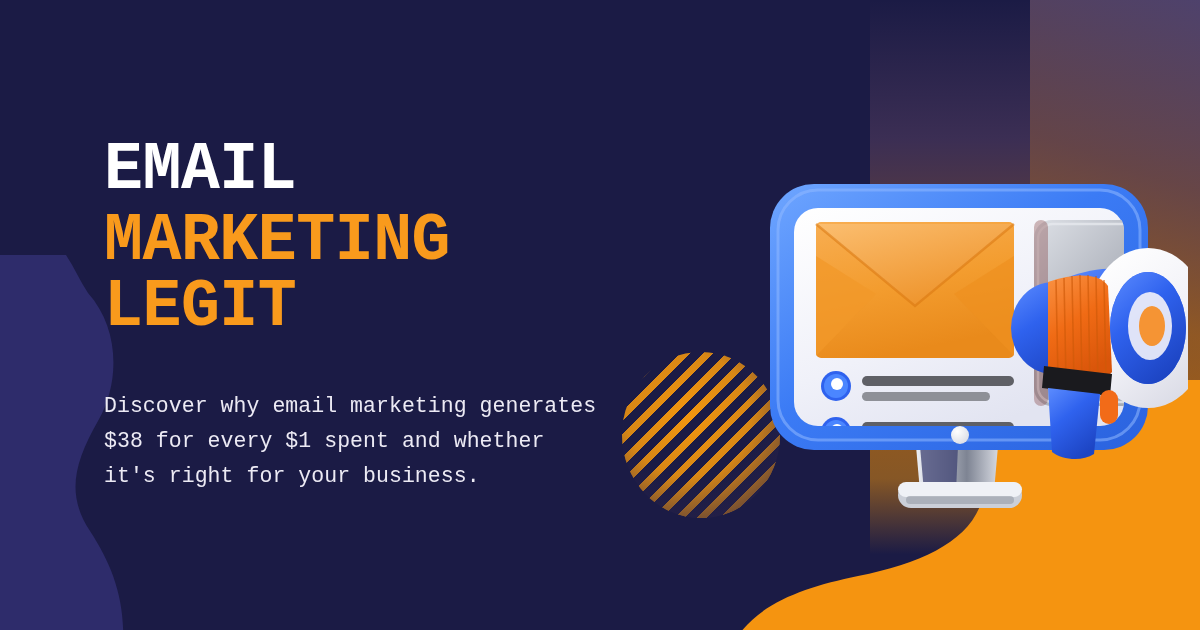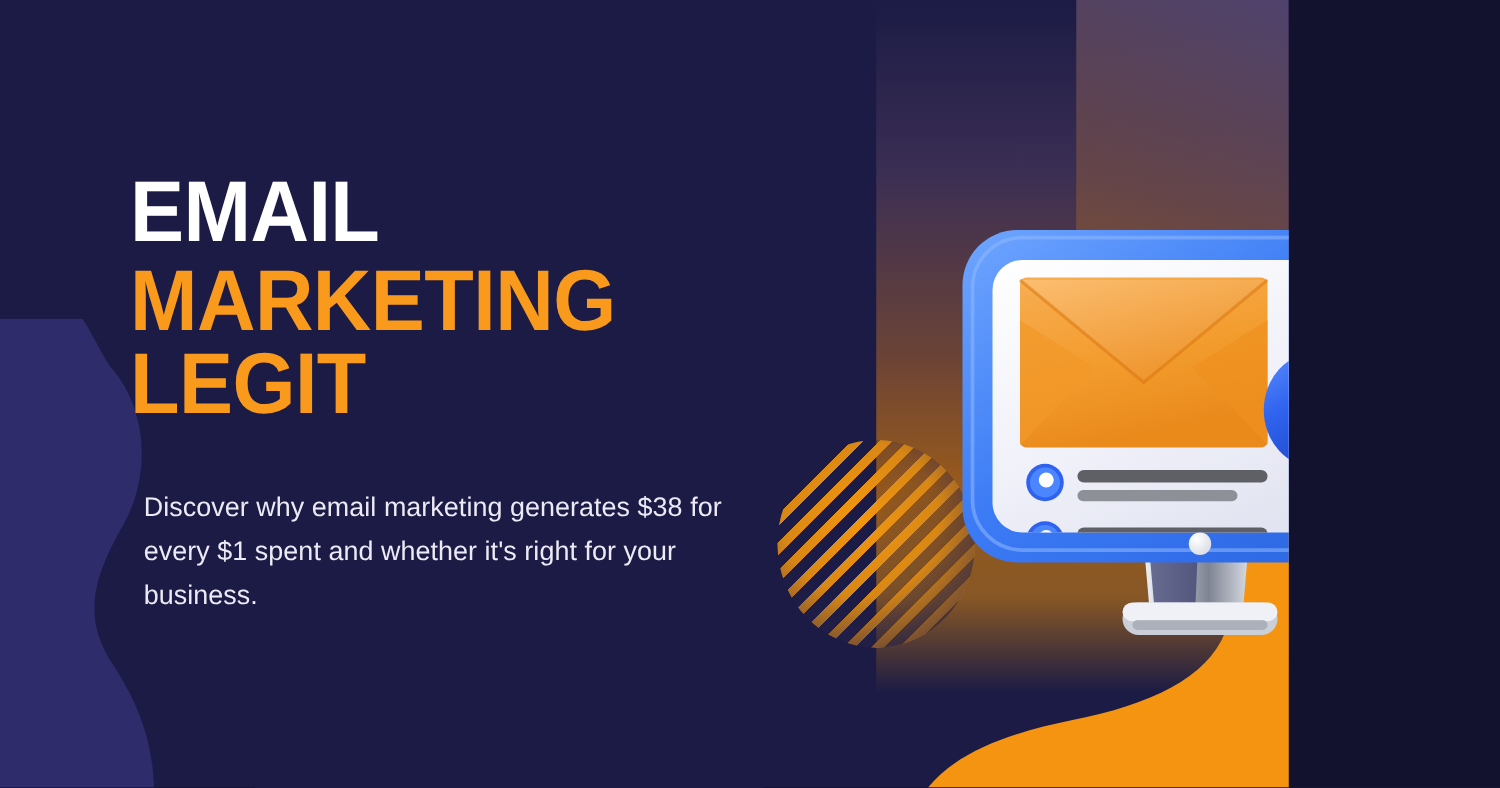--- a/index.html
+++ b/index.html
@@ -3,25 +3,25 @@
 <meta charset="utf-8">
 <title>Email Marketing Legit</title>
 <style>
   html, body {
     margin: 0;
     padding: 0;
     background: #12122e;
   }
   #stage {
     position: relative;
-    width: 1031px;
+    width: 1200px;
     height: 630px;
     overflow: hidden;
     background: #1b1b45;
-    font-family: Liberation Sans, sans-serif;
+    font-family: Liberation Mono, monospace;
   }
 
   
   .bg-base {
     position: absolute; inset: 0;
     background: #1b1b45;
   }
   
   .bg-warm {
     position: absolute;
@@ -101,21 +101,21 @@
     white-space: nowrap;
     transform: scaleX(0.94);
     transform-origin: left center;
   }
   .h-white { color: #ffffff; }
   .h-orange { color: #f99a1c; }
   .h-2 { margin-top: 7px; }
   .h-3 { margin-top: 2px; }
 
   .subcopy {
-    margin: 11px;
+    margin: 0;
     margin-top: 50px;
     color: #eceaf4;
     font-size: 21.5px;
     line-height: 1.62;
     font-weight: 400;
     max-width: 500px;
     letter-spacing: 0.05px;
   }
 
   

